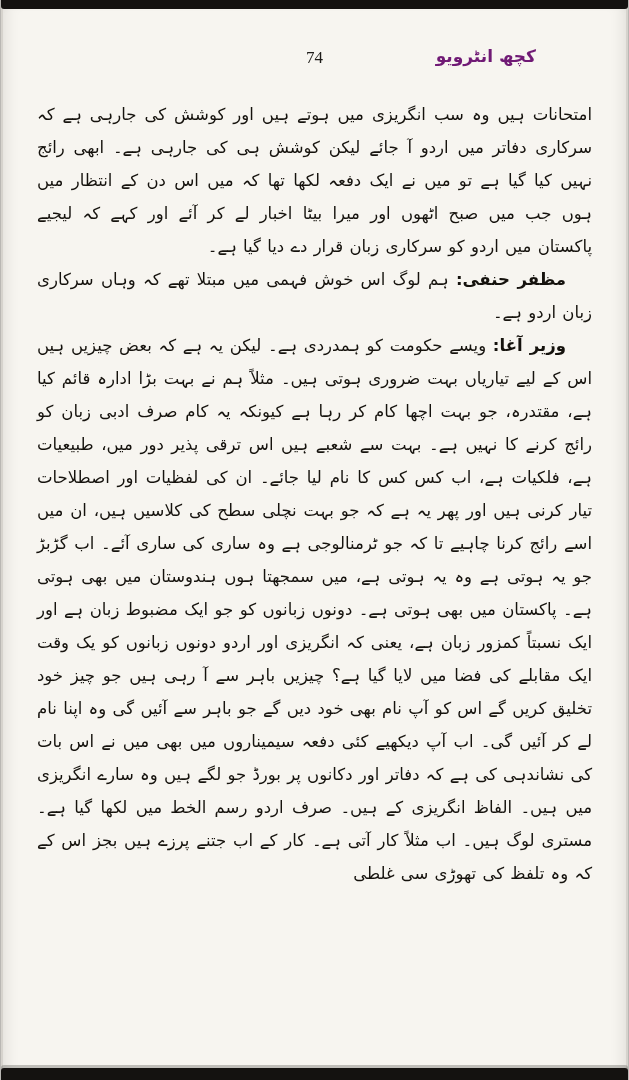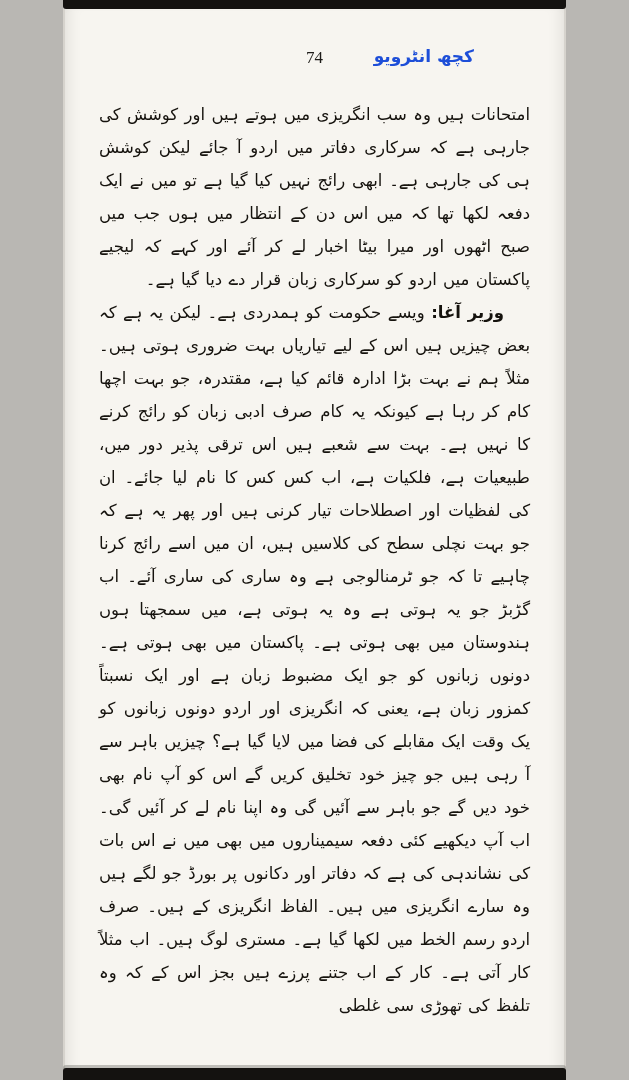--- a/index.html
+++ b/index.html
@@ -3,21 +3,21 @@
 <meta charset="utf-8">
 <style>
   html, body {
     margin: 0;
     padding: 0;
     background: #b9b7b3;
     font-family: "DejaVu Sans", sans-serif;
   }
   .scan {
     position: relative;
-    width: 503px;
+    width: 627px;
     height: 1080px;
     margin: 0 auto;
     background: #f7f5f0;
     overflow: hidden;
     box-shadow: inset 0 0 0 2px #d6d3cd, inset 6px 0 14px rgba(0,0,0,0.08), inset -6px 0 14px rgba(0,0,0,0.08);
     direction: rtl;
   }
   .scan-edge {
     position: absolute;
     left: 0;
@@ -43,21 +43,21 @@
     font-size: 17px;
     color: #1d1b18;
     direction: ltr;
   }
   .book-title {
     position: absolute;
     right: 92px;
     top: 0;
     font-size: 17px;
     font-weight: bold;
-    color: #1d4ed8;
+    color: #701a75;
   }
 
   .page-body {
     padding: 18px 36px 0 36px;
     color: #15120d;
   }
   .para {
     margin: 0;
     font-size: 16.5px;
     line-height: 33px;
@@ -75,18 +75,19 @@
   <div class="scan-edge top"></div>
 
   <header class="page-header">
     <span class="page-number">74</span>
     <span class="book-title">کچھ انٹرویو</span>
   </header>
 
   <main class="page-body">
     <p class="para"><span>امتحانات ہیں وہ سب انگریزی میں ہوتے ہیں اور کوشش کی جارہی ہے کہ سرکاری دفاتر میں اردو آ جائے لیکن کوشش ہی کی جارہی ہے۔ ابھی رائج نہیں کیا گیا ہے تو میں نے ایک دفعہ لکھا تھا کہ میں اس دن کے انتظار میں ہوں جب میں صبح اٹھوں اور میرا بیٹا اخبار لے کر آئے اور کہے کہ لیجیے پاکستان میں اردو کو سرکاری زبان قرار دے دیا گیا ہے۔</span></p>
 
+    <p class="para indent"><span class="speaker">مظفر حنفی:</span> <span>ہم لوگ اس خوش فہمی میں مبتلا تھے کہ وہاں سرکاری زبان اردو ہے۔</span></p>
 
     <p class="para indent"><span class="speaker">وزیر آغا:</span> <span>ویسے حکومت کو ہمدردی ہے۔ لیکن یہ ہے کہ بعض چیزیں ہیں اس کے لیے تیاریاں بہت ضروری ہوتی ہیں۔ مثلاً ہم نے بہت بڑا ادارہ قائم کیا ہے، مقتدرہ، جو بہت اچھا کام کر رہا ہے کیونکہ یہ کام صرف ادبی زبان کو رائج کرنے کا نہیں ہے۔ بہت سے شعبے ہیں اس ترقی پذیر دور میں، طبیعیات ہے، فلکیات ہے، اب کس کس کا نام لیا جائے۔ ان کی لفظیات اور اصطلاحات تیار کرنی ہیں اور پھر یہ ہے کہ جو بہت نچلی سطح کی کلاسیں ہیں، ان میں اسے رائج کرنا چاہیے تا کہ جو ٹرمنالوجی ہے وہ ساری کی ساری آئے۔ اب گڑبڑ جو یہ ہوتی ہے وہ یہ ہوتی ہے، میں سمجھتا ہوں ہندوستان میں بھی ہوتی ہے۔ پاکستان میں بھی ہوتی ہے۔ دونوں زبانوں کو جو ایک مضبوط زبان ہے اور ایک نسبتاً کمزور زبان ہے، یعنی کہ انگریزی اور اردو دونوں زبانوں کو یک وقت ایک مقابلے کی فضا میں لایا گیا ہے؟ چیزیں باہر سے آ رہی ہیں جو چیز خود تخلیق کریں گے اس کو آپ نام بھی خود دیں گے جو باہر سے آئیں گی وہ اپنا نام لے کر آئیں گی۔ اب آپ دیکھیے کئی دفعہ سیمیناروں میں بھی میں نے اس بات کی نشاندہی کی ہے کہ دفاتر اور دکانوں پر بورڈ جو لگے ہیں وہ سارے انگریزی میں ہیں۔ الفاظ انگریزی کے ہیں۔ صرف اردو رسم الخط میں لکھا گیا ہے۔ مستری لوگ ہیں۔ اب مثلاً کار آتی ہے۔ کار کے اب جتنے پرزے ہیں بجز اس کے کہ وہ تلفظ کی تھوڑی سی غلطی</span></p>
   </main>
 
   <div class="scan-edge bottom"></div>
 </div>
 
 </body></html>

